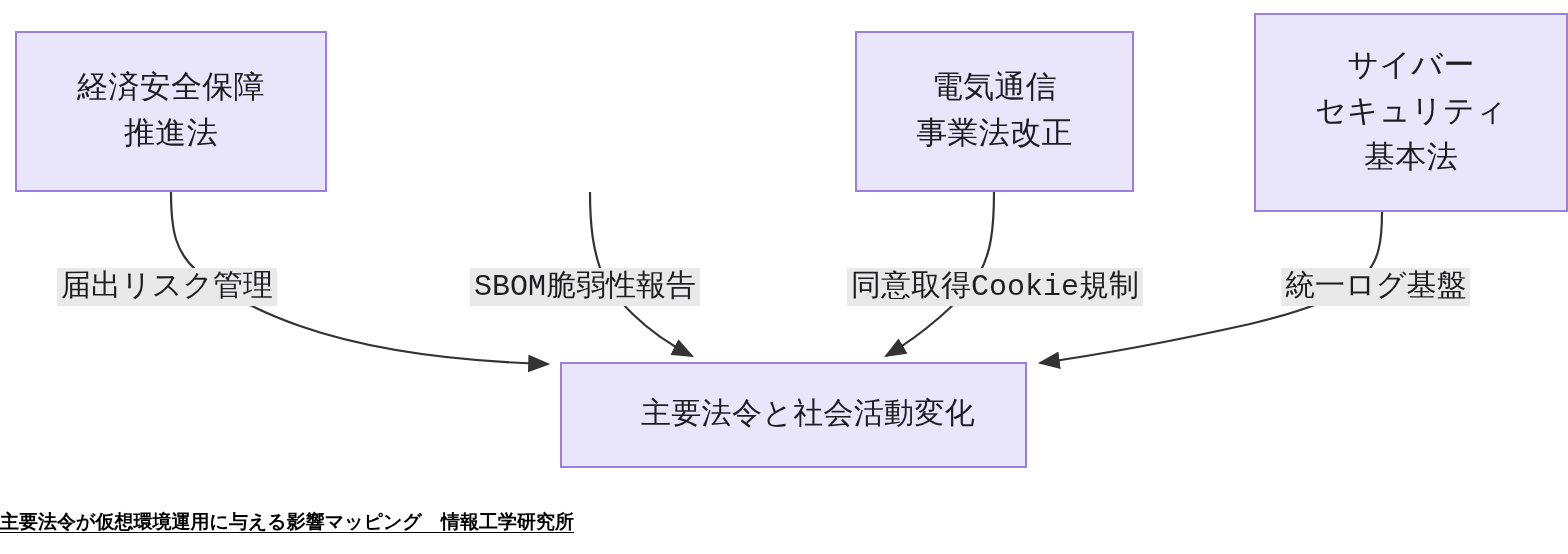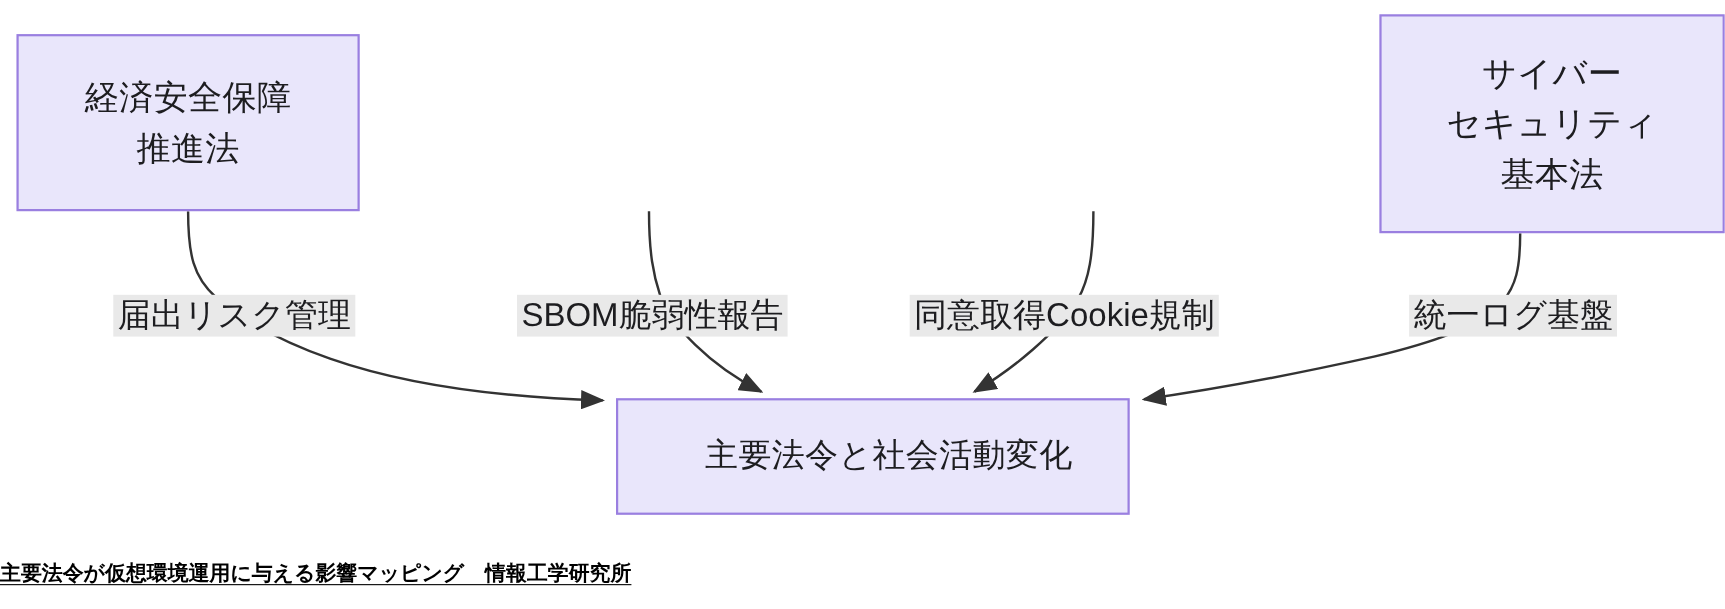--- a/index.html
+++ b/index.html
@@ -14,20 +14,21 @@
     overflow: hidden;
     font-family: "Liberation Sans", "DejaVu Sans", sans-serif;
   }
 
   #diagram-canvas {
     position: absolute;
     left: 0;
     top: 0;
     width: 1392px;
     height: 554px;
+    font-family: Liberation Mono, monospace;
   }
 
   #edge-layer {
     position: absolute;
     left: 0;
     top: 0;
     width: 1568px;
     height: 554px;
     pointer-events: none;
   }
@@ -58,23 +59,23 @@
     position: absolute;
     background: #e9e9e9;
     color: #1d1d20;
     font-size: 30px;
     line-height: 36px;
     padding: 1px 4px;
     box-sizing: border-box;
     white-space: nowrap;
   }
 
-  #edge-label-1 { left: 57px;   top: 268px; margin-left: 46px; }
+  #edge-label-1 { left: 57px;   top: 268px; }
   #edge-label-2 { left: 470px;  top: 268px; }
-  #edge-label-3 { left: 827px;  top: 268px; }
+  #edge-label-3 { left: 847px;  top: 268px; }
   #edge-label-4 { left: 1281px; top: 268px; }
 
   #figure-caption {
     position: absolute;
     left: 0;
     top: 503px;
     font-size: 19px;
     line-height: 38px;
     font-weight: bold;
     color: #000000;
@@ -102,20 +103,22 @@
 
     <path d="M 994,192 C 994,232 990,254 980,272 C 962,302 920,336 886,356" fill="none" stroke="#333333" stroke-width="2.2" marker-end="url(#arrowhead)"></path>
 
     <path d="M 1382,212 C 1382,244 1378,260 1366,274 C 1344,298 1300,312 1250,324 C 1160,344 1090,356 1040,363" fill="none" stroke="#333333" stroke-width="2.2" marker-end="url(#arrowhead)"></path>
   </svg>
 
   <div class="node" id="node-keizai">経済安全保障
 推進法</div>
 
 
+  <div class="node" id="node-denki">電気通信
+事業法改正</div>
 
   <div class="node" id="node-cyber">サイバー
 セキュリティ
 基本法</div>
 
   <div class="node" id="node-center">主要法令と社会活動変化</div>
 
   <div class="edge-label" id="edge-label-1">届出リスク管理</div>
 
   <div class="edge-label" id="edge-label-2">SBOM脆弱性報告</div>

